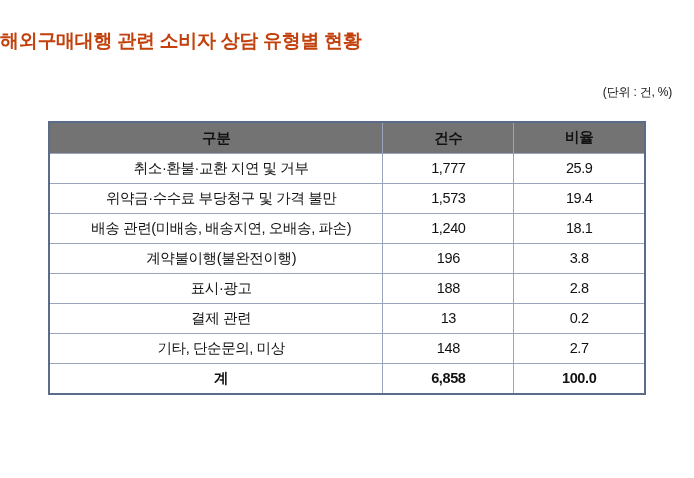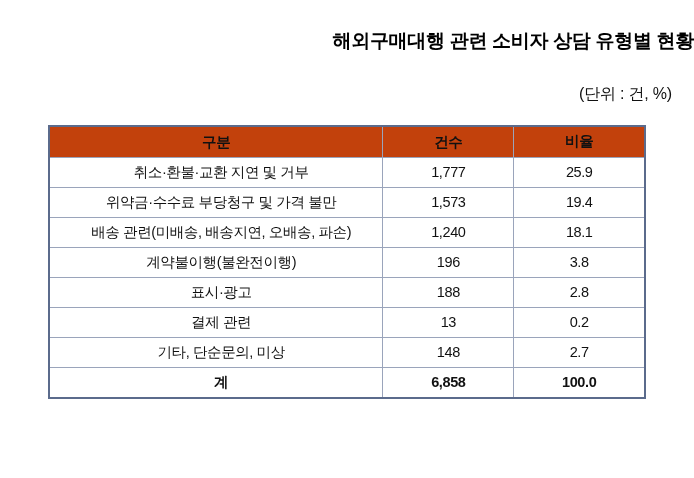--- a/index.html
+++ b/index.html
@@ -14,30 +14,30 @@
     color: #1a1a1a;
     overflow: hidden;
   }
   .page {
     position: relative;
     width: 694px;
     height: 478px;
     box-sizing: border-box;
   }
   .title {
-    text-align: right;
+    text-align: left;
     font-size: 19px;
     font-weight: bold;
-    color: #000000;
+    color: #c2410c;
     letter-spacing: -0.3px;
     margin-top: 28px;
   }
   .unit-line {
     text-align: right;
-    font-size: 16px;
+    font-size: 12px;
     color: #111111;
     margin-top: 30px;
     padding-right: 22px;
     letter-spacing: -0.2px;
   }
   .table-wrap {
     margin: 20px 48px 0 48px;
   }
   table.data {
     width: 100%;
@@ -51,21 +51,21 @@
     padding: 0;
     height: 29px;
     line-height: 29px;
     text-align: center;
     letter-spacing: -0.4px;
     color: #111111;
     white-space: nowrap;
     overflow: hidden;
   }
   table.data thead th {
-    background: #c2410c;
+    background: #737373;
     font-weight: bold;
     height: 30px;
     line-height: 30px;
   }
   table.data thead th:first-child { border-left: 2px solid #5b6b8c; }
   table.data thead th:last-child { border-right: 2px solid #5b6b8c; font-family: Liberation Mono, monospace; }
   table.data thead tr th { border-top: 2px solid #5b6b8c; }
   table.data tbody td:first-child { border-left: 2px solid #5b6b8c; padding-left: 10px; }
   table.data tbody td:last-child { border-right: 2px solid #5b6b8c; }
   table.data tbody tr.total td {

